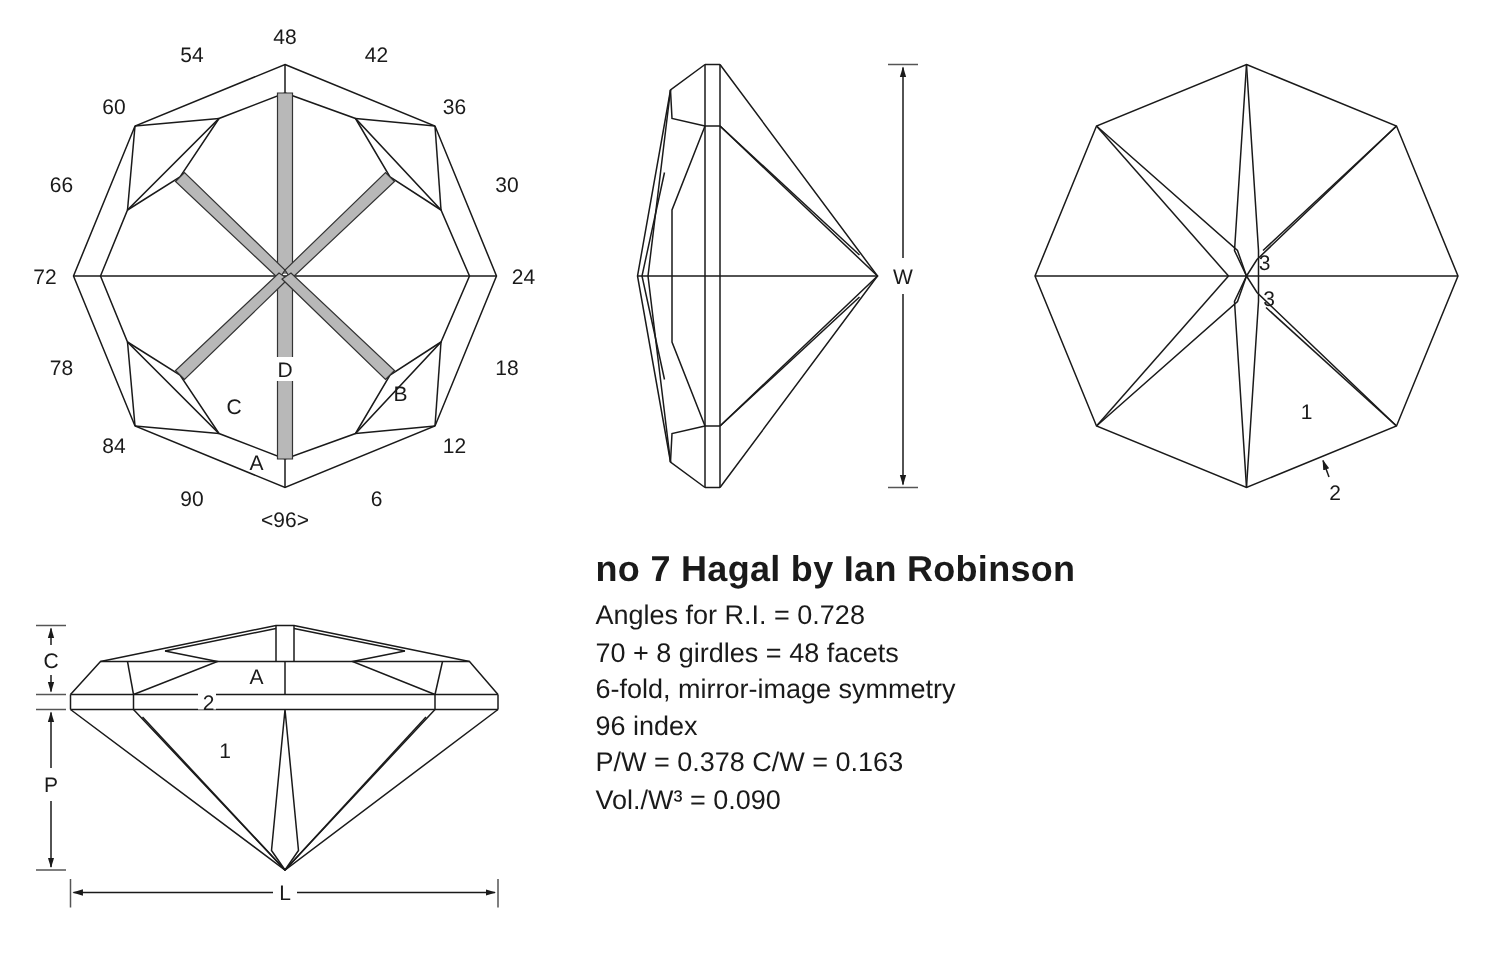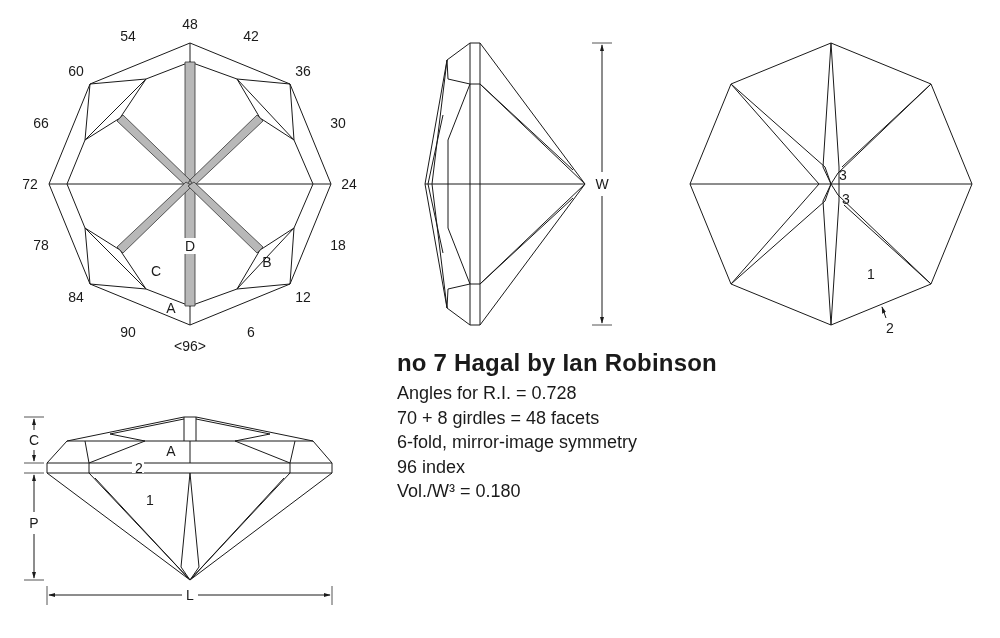--- a/index.html
+++ b/index.html
@@ -5,21 +5,21 @@
   html, body { margin: 0; padding: 0; background: #ffffff; }
   body { width: 1000px; height: 638px; position: relative; overflow: hidden;
          font-family: "Liberation Sans", sans-serif; color: #1a1a1a; }
   svg { position: absolute; left: 0; top: 0; }
   .lbl { font-family: "Liberation Sans", sans-serif; font-size: 14px; fill: #1a1a1a; }
   .flbl { font-family: "Liberation Sans", sans-serif; font-size: 14px; fill: #1a1a1a; }
   .ln { stroke: #1a1a1a; stroke-width: 1; fill: none; }
   .oct { stroke: #1a1a1a; stroke-width: 1; fill: #ffffff; }
   .dim { stroke: #555; stroke-width: 1; fill: none; }
   .gray { fill: #b8b8b8; stroke: #333; stroke-width: 0.8; }
-  .info { position: absolute; left: 397px; top: 348px; }
+  .info { position: absolute; left: 397px; top: 365px; }
   .info h1 { margin: 0 0 3px 0; font-size: 24px; font-weight: bold; line-height: 30px; letter-spacing: 0.2px; }
   .info div.row { font-size: 18px; line-height: 24.5px; }
 </style>
 </head>
 <body>
 
 <svg width="1000" height="638" viewBox="0 0 1000 638">
   <defs>
     <marker id="arr" viewBox="0 0 10 10" refX="9" refY="5" markerWidth="7" markerHeight="7" orient="auto-start-reverse">
       <path d="M0,2 L10,5 L0,8 z" fill="#1a1a1a"></path>
@@ -187,14 +187,15 @@
     <text class="lbl" x="190" y="600" text-anchor="middle">L</text>
   </g>
 </svg>
 
 <div class="info">
   <h1>no 7 Hagal by  Ian Robinson</h1>
   <div class="row">Angles for R.I. = 0.728</div>
   <div class="row">70 + 8 girdles = 48 facets</div>
   <div class="row">6-fold, mirror-image symmetry</div>
   <div class="row">96 index</div>
-  <div class="row">Vol./W³ = 0.180</div>
+  <div class="row">P/W = 0.378  C/W = 0.163</div>
+  <div class="row">Vol./W³ = 0.090</div>
 </div>
 
 </body></html>

